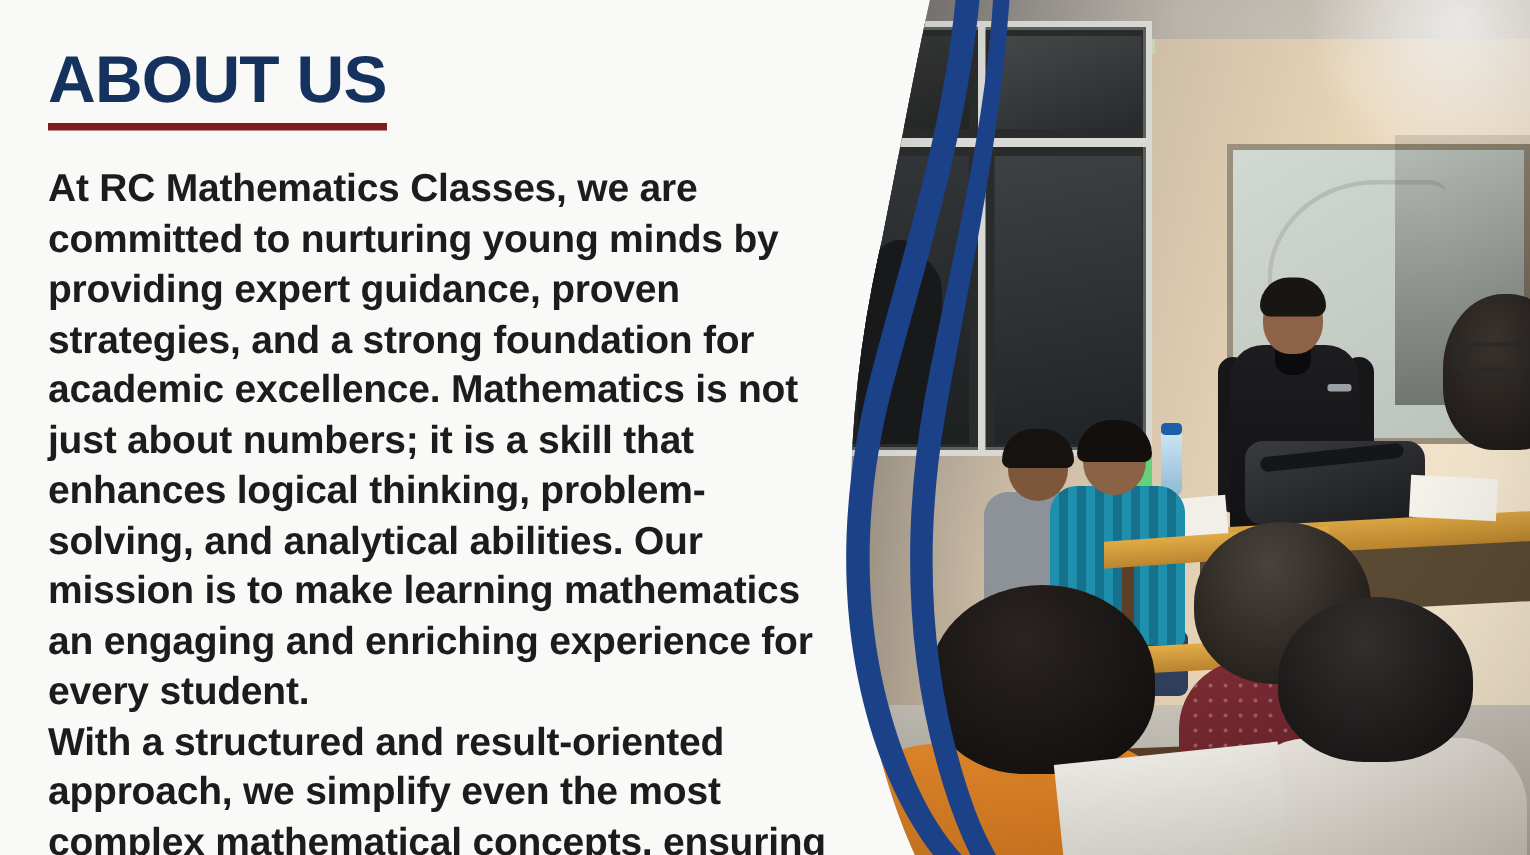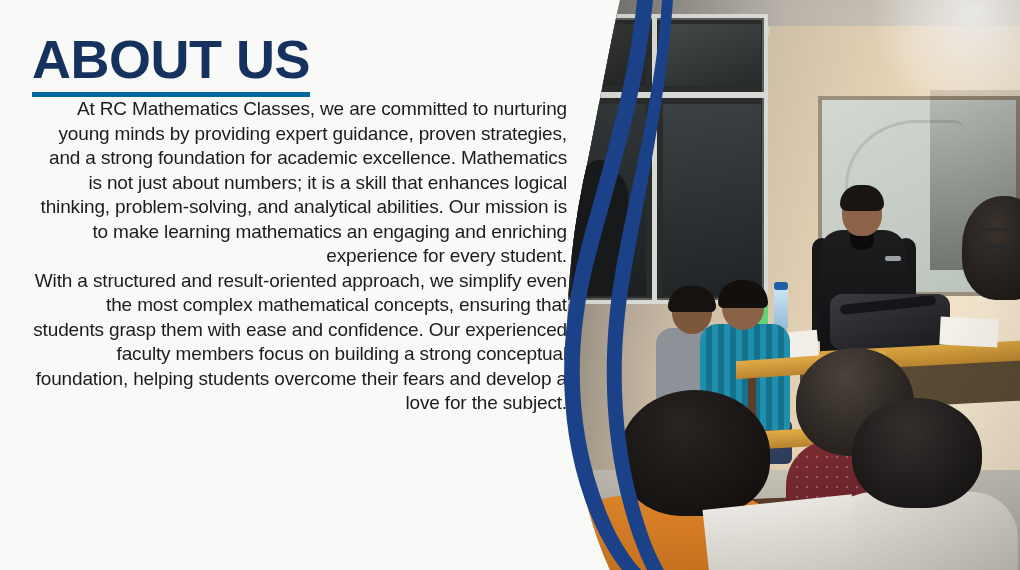--- a/index.html
+++ b/index.html
@@ -17,37 +17,37 @@
   }
 
   
   #text-panel {
     position:absolute;
     left:0; top:0;
     width:600px; height:570px;
     padding:32px 30px 0 32px;
   }
   #page-title {
-    font-size:54px;
+    font-size:44px;
     font-weight:bold;
     letter-spacing:-0.5px;
     color:#15325e;
     line-height:1.0;
     display:inline-block;
     padding-bottom:6px;
-    border-bottom:5px solid #0369a1;
+    border-bottom:5px solid #7f1d1d;
+    margin-bottom:22px;
   }
   .body-para {
-    font-size:19px;
-    font-weight:normal;
+    font-size:26px;
+    font-weight:bold;
     line-height:1.29;
     color:#1c1c1c;
     letter-spacing:-0.15px;
     width:535px;
-    text-align:right;
   }
 
   
   #photo-panel {
     position:absolute;
     right:0; top:0;
     width:420px; height:570px;
   }
   #photo-clip {
     position:absolute;

